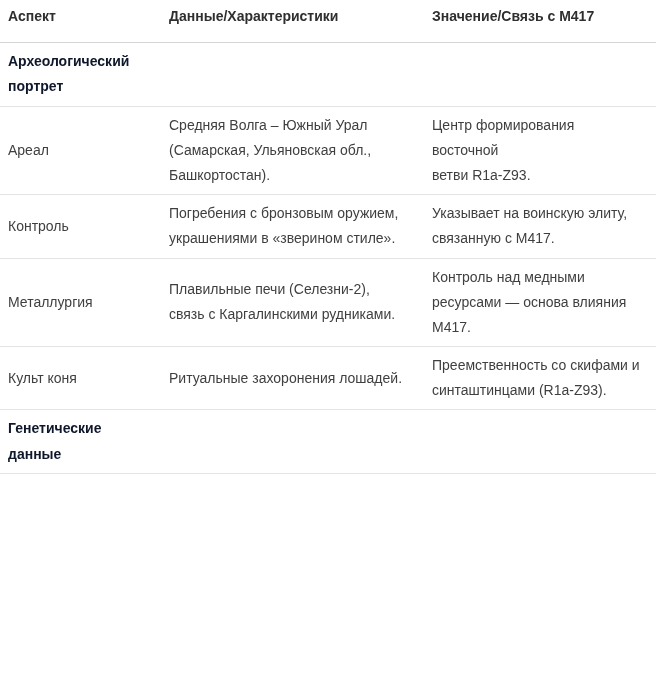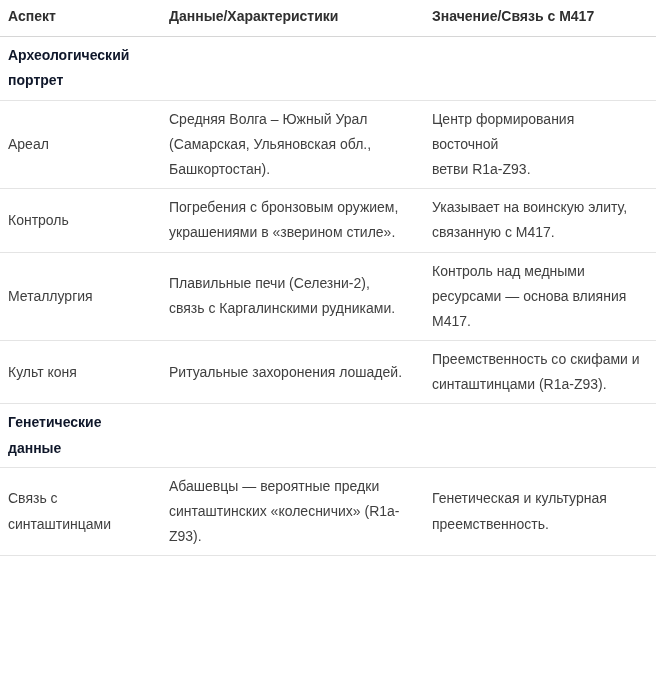--- a/index.html
+++ b/index.html
@@ -33,21 +33,21 @@
     white-space: pre-line;
     overflow-wrap: break-word;
   }
   th:first-child, td:first-child {
     padding-left: 8px;
   }
   thead th {
     font-weight: bold;
     color: #2f2f2f;
     padding-top: 4px;
-    padding-bottom: 7px;
+    padding-bottom: 13px;
     border-bottom: 1px solid #d6d6d6;
   }
   tr.section td:first-child {
     font-weight: bold;
     color: #0f172a;
   }
 </style>
 </head>
 <body>
 
@@ -98,23 +98,15 @@
         <td>Культ коня</td>
         <td>Ритуальные захоронения лошадей.</td>
         <td>Преемственность со скифами и
 синташтинцами (R1a-Z93).</td>
       </tr>
       <tr class="section">
         <td>Генетические данные</td>
         <td></td>
         <td></td>
       </tr>
-      <tr>
-        <td>Связь с синташтинцами</td>
-        <td>Абашевцы — вероятные предки
-синташтинских «колесничих» (R1a-
-Z93).</td>
-        <td>Генетическая и культурная
-преемственность.</td>
-      </tr>
     </tbody>
   </table>
 </div>
 
 </body></html>

